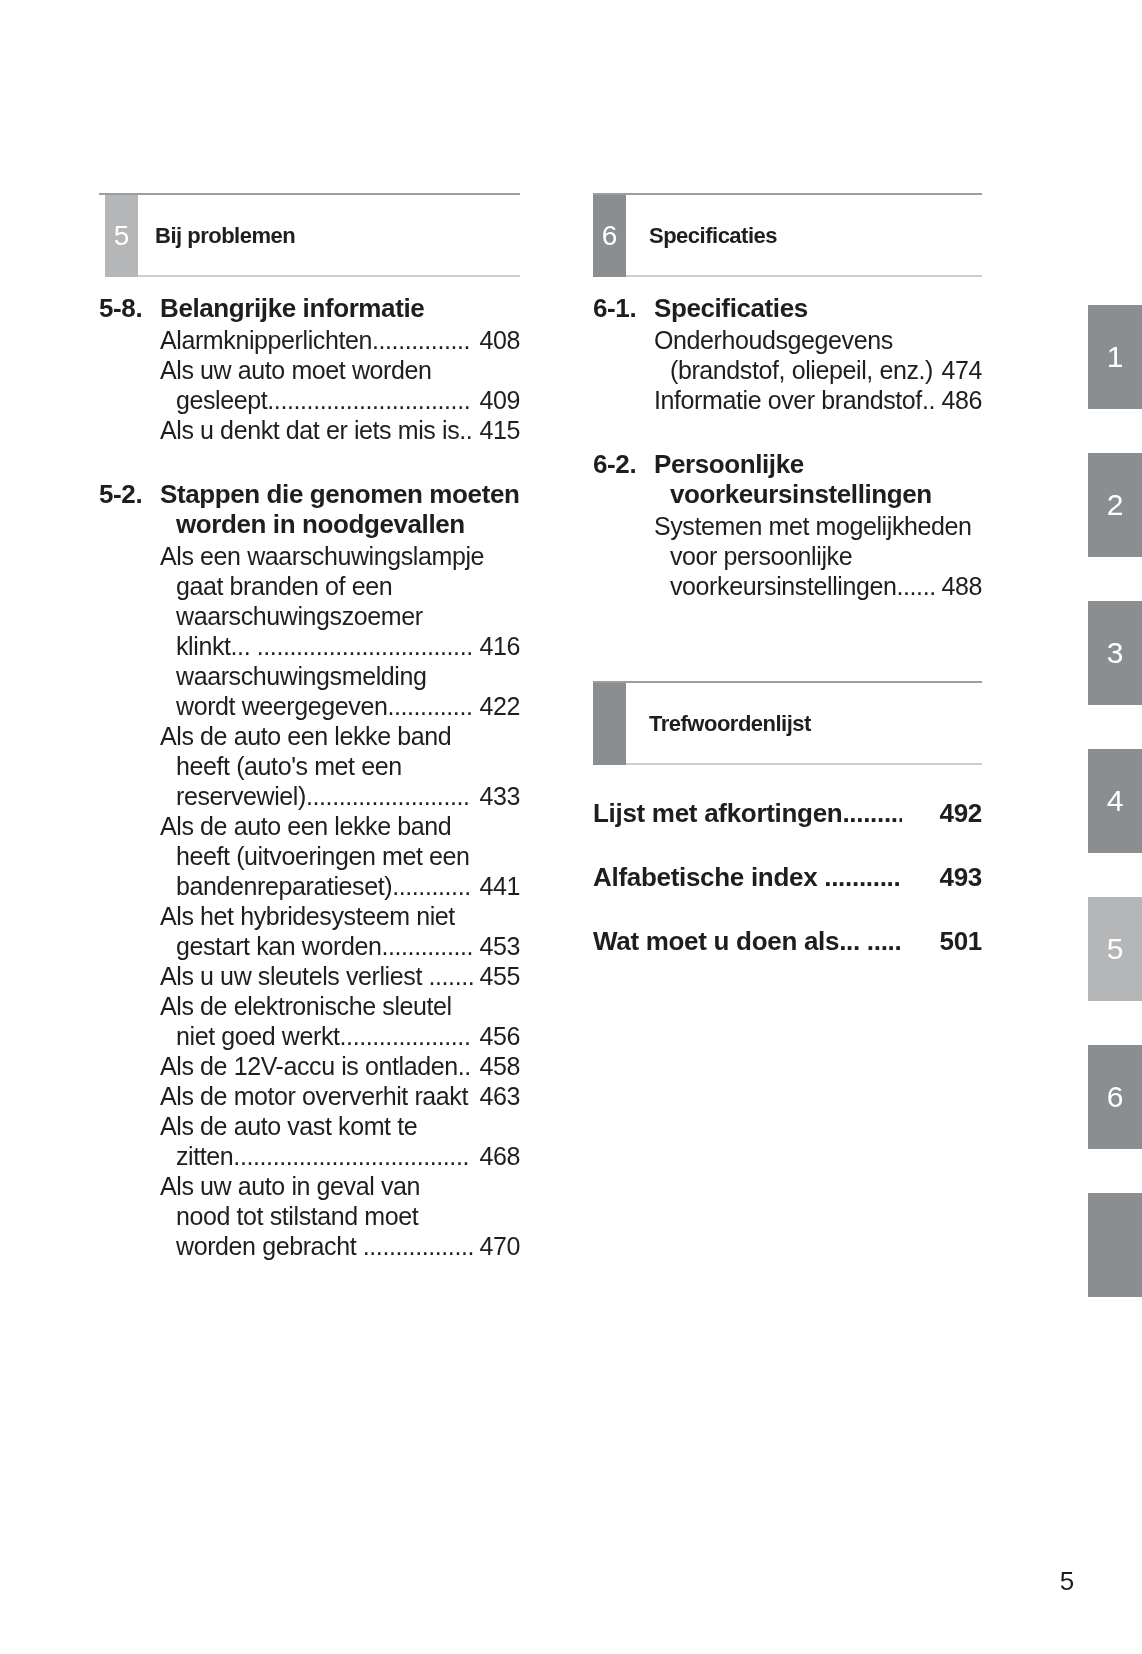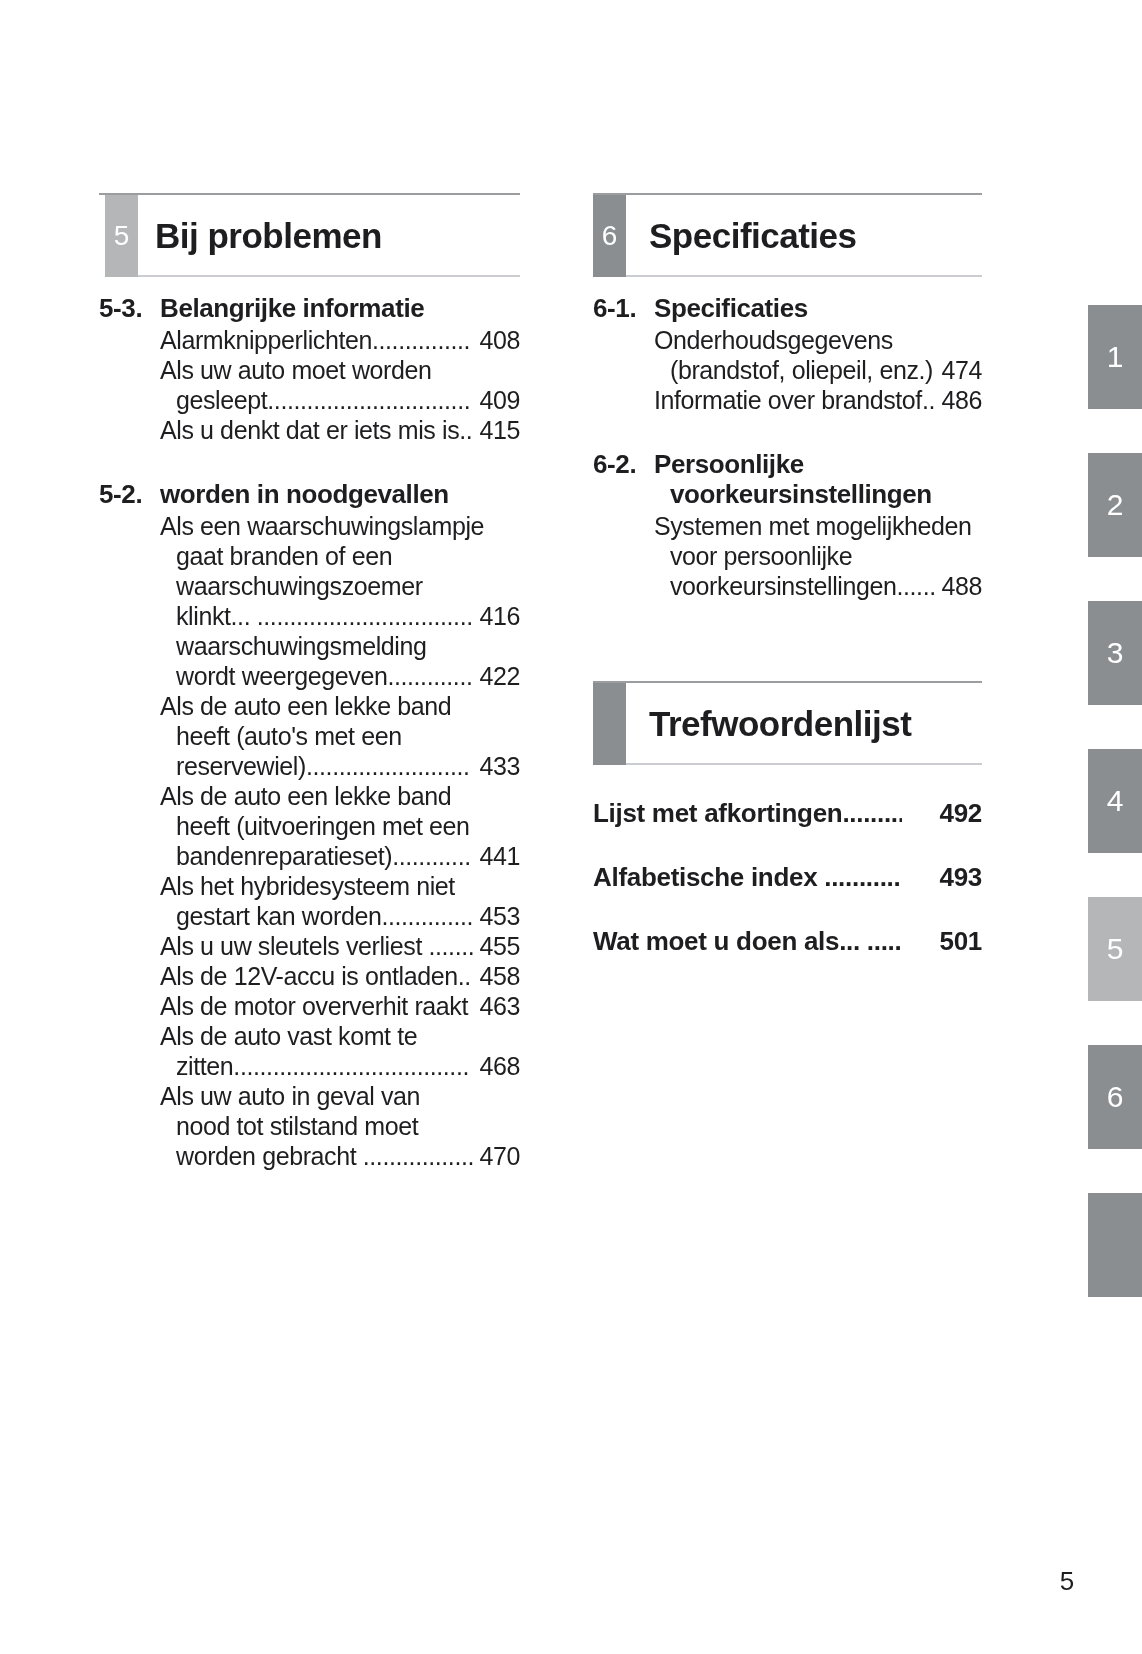--- a/index.html
+++ b/index.html
@@ -21,21 +21,21 @@
     position:absolute;top:0;width:33px;height:82px;
     display:flex;align-items:center;justify-content:center;
     color:#ffffff;font-size:28px;
   }
   .column.left .chapter-tab{left:6px;}
   .column.right .chapter-tab{left:0;}
   .tab-light{background:var(--tab-light,#b4b6b8);}
   .tab-dark{background:var(--tab-dark,#8b8e91);}
   .chapter-title{
     position:absolute;left:56px;top:50%;transform:translateY(-50%);
-    margin:0;font-size:35px;font-weight:bold;letter-spacing:-0.5px;white-space:nowrap;
+    margin:0;font-size:22px;font-weight:bold;letter-spacing:-0.5px;white-space:nowrap;
   }
 
   
   .sections{margin-top:16px;}
   .toc-section{margin-top:34px;}
   .toc-section:first-child{margin-top:0;}
   .sec-head{display:flex;font-weight:bold;font-size:26px;line-height:30px;letter-spacing:-0.4px;}
   .sec-num{width:61px;flex:none;}
   .sec-title{flex:1;min-width:0;}
   .sec-title .tl{white-space:nowrap;}
@@ -74,21 +74,21 @@
 <div class="column left">
   <header class="chapter-header">
     <div class="chapter-tab tab-light">
       <span>5</span>
     </div>
     <h1 class="chapter-title">Bij problemen</h1>
   </header>
   <div class="sections" id="left-sections">
       <section class="toc-section">
         <div class="sec-head">
-          <span class="sec-num">5-3.</span>
+          <span class="sec-num">5-8.</span>
           <span class="sec-title">
             <div class="tl">Belangrijke informatie</div>
           </span>
         </div>
         <div class="entries">
           <div class="entry">
             <div class="l last">
               <span class="t">Alarmknipperlichten...............</span>
               <span class="pg">408</span>
             </div>
@@ -105,20 +105,21 @@
               <span class="t">Als u denkt dat er iets mis is..</span>
               <span class="pg">415</span>
             </div>
           </div>
         </div>
       </section>
       <section class="toc-section">
         <div class="sec-head">
           <span class="sec-num">5-2.</span>
           <span class="sec-title">
+            <div class="tl">Stappen die genomen moeten</div>
             <div class="tl">worden in noodgevallen</div>
           </span>
         </div>
         <div class="entries">
           <div class="entry">
             <div class="l">Als een waarschuwingslampje</div>
             <div class="l cont">gaat branden of een</div>
             <div class="l cont">waarschuwingszoemer</div>
             <div class="l cont last">
               <span class="t">klinkt... ..................................</span>
@@ -152,20 +153,27 @@
             <div class="l">Als het hybridesysteem niet</div>
             <div class="l cont last">
               <span class="t">gestart kan worden..............</span>
               <span class="pg">453</span>
             </div>
           </div>
           <div class="entry">
             <div class="l last">
               <span class="t">Als u uw sleutels verliest .......</span>
               <span class="pg">455</span>
+            </div>
+          </div>
+          <div class="entry">
+            <div class="l">Als de elektronische sleutel</div>
+            <div class="l cont last">
+              <span class="t">niet goed werkt....................</span>
+              <span class="pg">456</span>
             </div>
           </div>
           <div class="entry">
             <div class="l last">
               <span class="t">Als de 12V-accu is ontladen..</span>
               <span class="pg">458</span>
             </div>
           </div>
           <div class="entry">
             <div class="l last">

